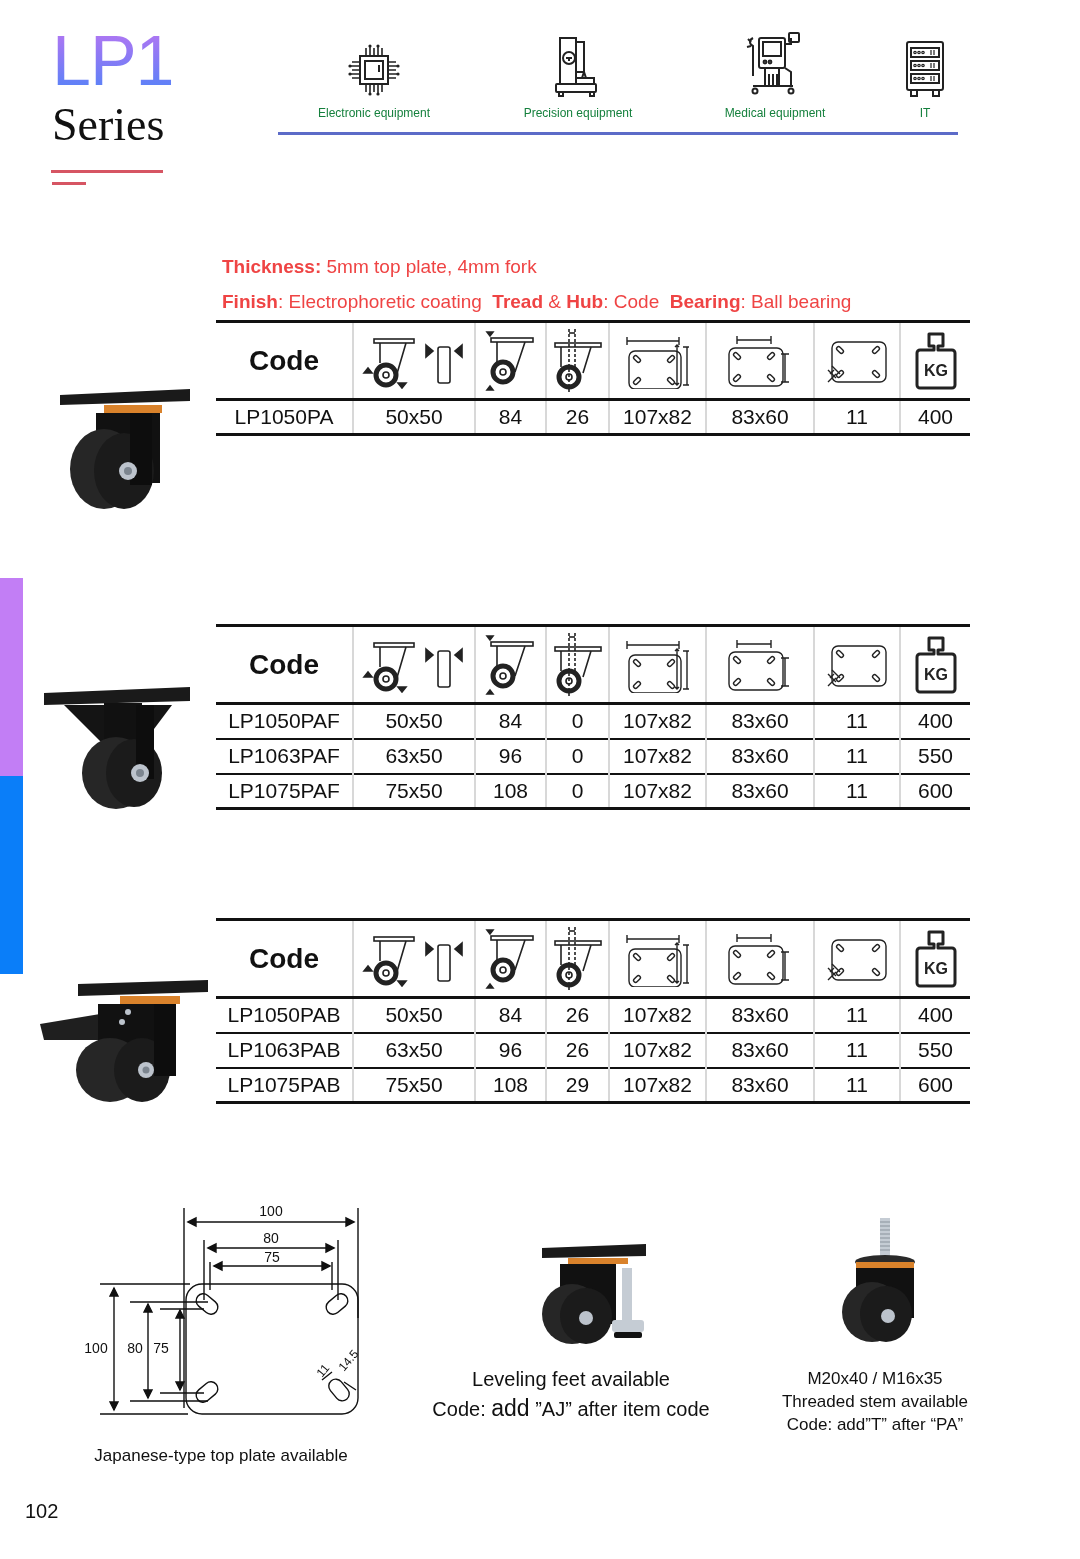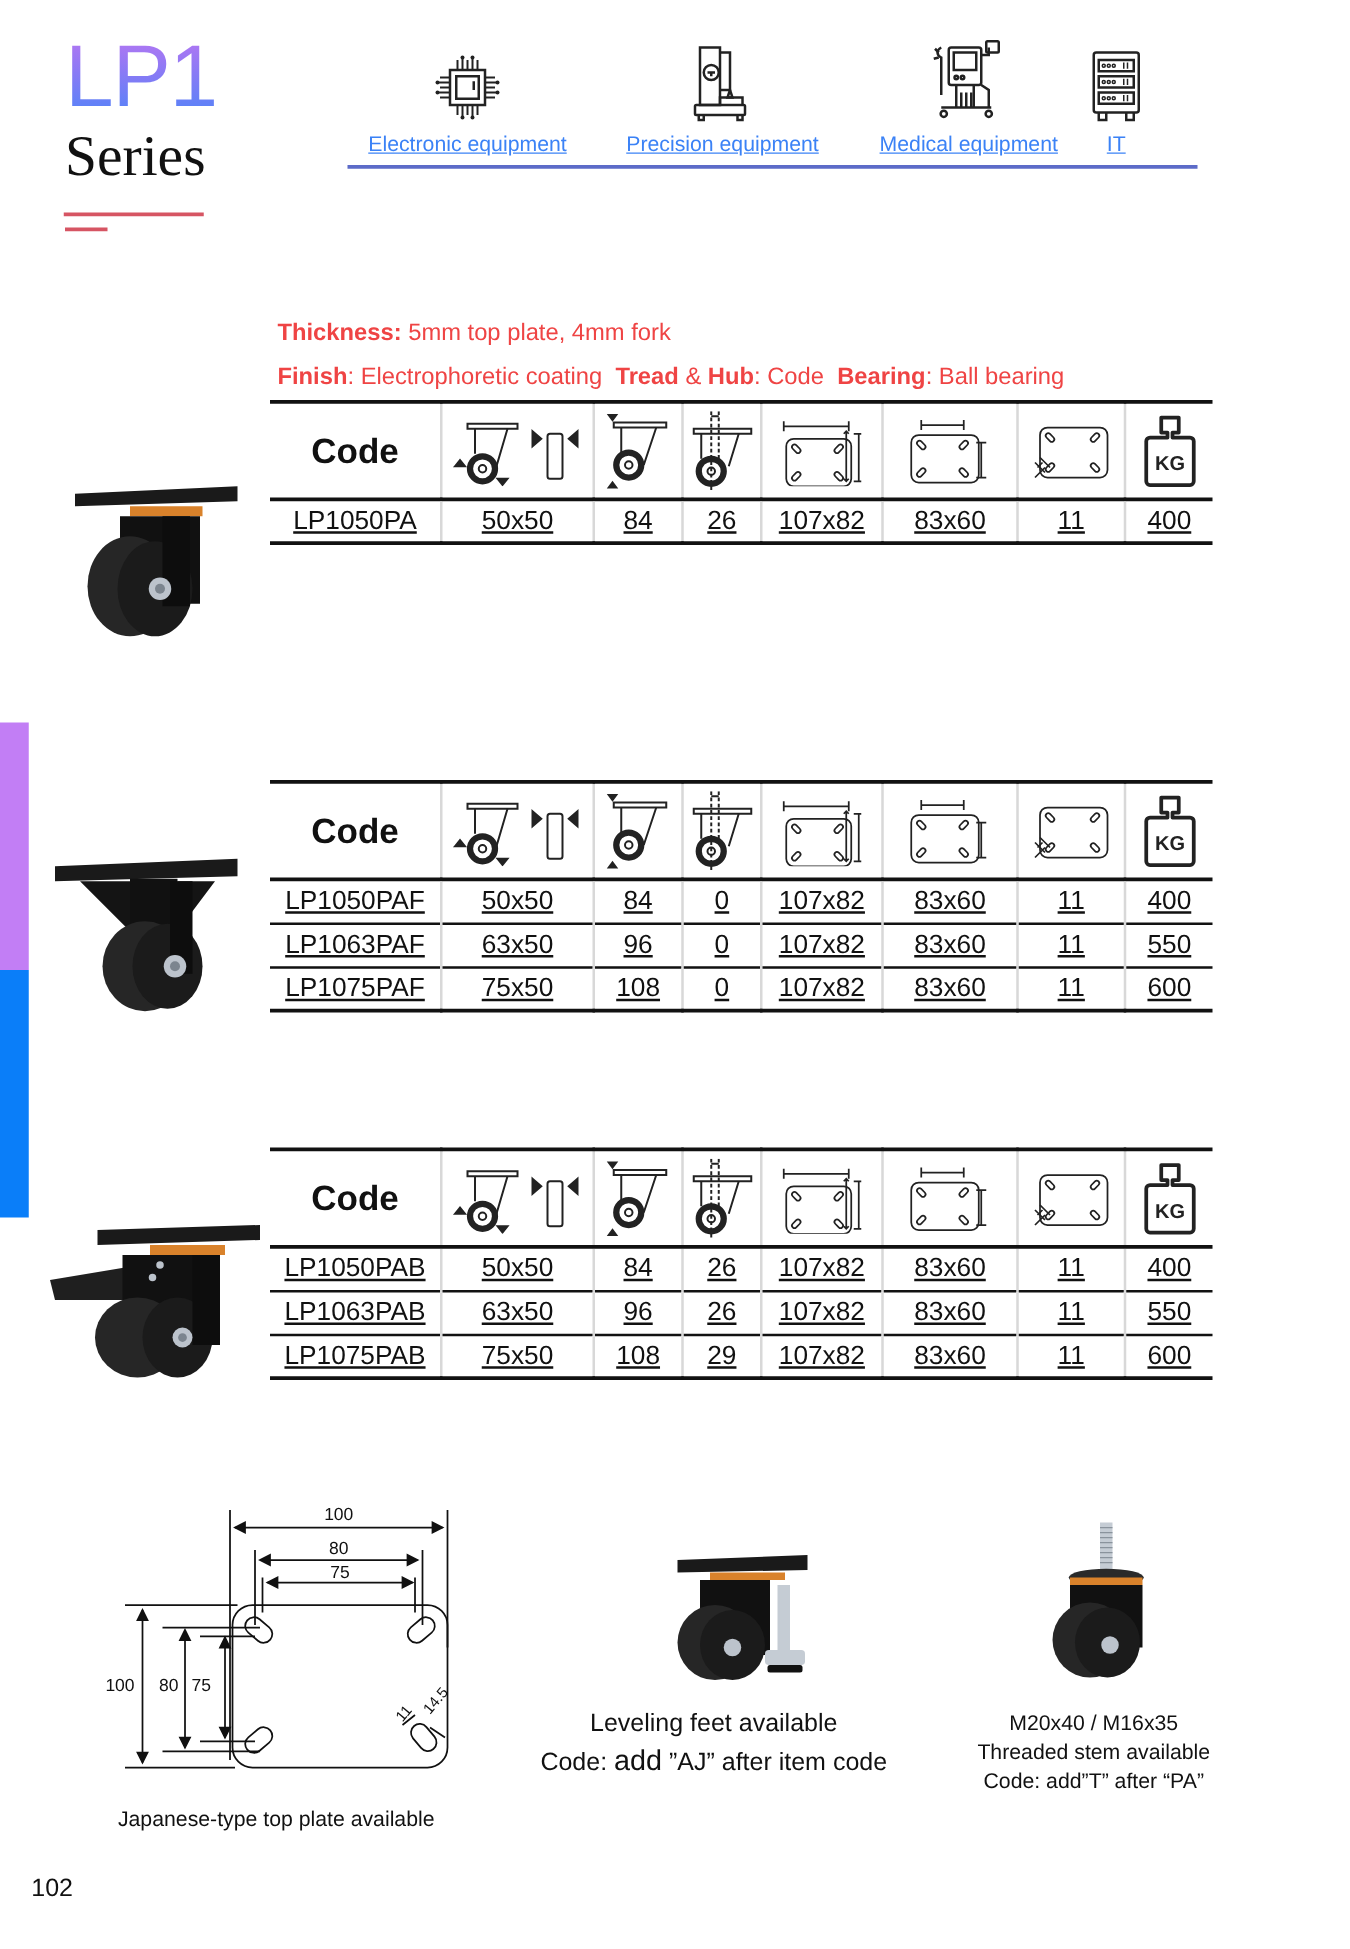--- a/index.html
+++ b/index.html
@@ -16,35 +16,35 @@
     letter-spacing: -1px;
   }
   .title-series { left: 52px; top: 102px; font-size: 46px; line-height: 1; color: #111; font-family: Liberation Serif, serif; }
   .red-line-1 { left: 51px; top: 170px; width: 112px; height: 3px; background: #d65563; }
   .red-line-2 { left: 52px; top: 182px; width: 34px; height: 3px; background: #d65563; }
 
   
   .apps { left: 278px; top: 32px; width: 680px; height: 104px; }
   .app { position: absolute; top: 0; text-align: center; }
   .app .icon { height: 66px; display: flex; align-items: flex-end; justify-content: center; }
-  .app .label { font-size: 17px; color: #3b82f6; margin-top: 8px; white-space: nowrap; text-decoration: underline; }
+  .app .label { font-size: 12px; color: #15803d; margin-top: 8px; white-space: nowrap; }
   .apps-line { left: 278px; top: 132px; width: 680px; height: 3px; background: #5c6bc8; }
 
   
   .spec { left: 222px; font-size: 19px; color: #ef4444; white-space: nowrap; }
   .spec b { font-weight: 700; }
 
   
   .tbl { position: absolute; left: 216px; width: 754px; border-collapse: collapse; }
   .tbl th, .tbl td { text-align: center; border-left: 2px solid #d8d8d8; }
   .tbl th:first-child, .tbl td:first-child { border-left: none; }
   .tbl thead tr { border-top: 3px solid #111; border-bottom: 3px solid #111; }
   .tbl th { height: 78px; font-weight: 700; font-size: 28px; vertical-align: middle; }
   .tbl td { height: 35px; font-size: 21px; color: #111; }
-  .tbl tbody tr { border-bottom: 2px solid #111; text-decoration: underline; }
+  .tbl tbody tr { border-bottom: 2px solid #111; }
   .tbl tbody tr:last-child { border-bottom: 3px solid #111; }
   .tbl svg { display: block; margin: 0 auto; }
 
   
   .bar-purple { left: 0; top: 578px; width: 23px; height: 198px; background: #c27ef5; }
   .bar-blue { left: 0; top: 776px; width: 23px; height: 198px; background: #0a7ef9; }
 
   
   .note { text-align: center; color: #111; white-space: nowrap; }
   .page-num { left: 25px; top: 1500px; font-size: 20px; color: #111; }
@@ -113,21 +113,21 @@
         <path d="M22 36v18M36 36v18"></path>
         <path d="M26 42v12M30 42v12M34 42v12"></path>
         <path d="M42 36l6 4v14"></path>
         <path d="M10 54h40"></path>
         <circle cx="12" cy="59" r="2.5"></circle>
           <circle cx="48" cy="59" r="2.5"></circle>
       </svg>
     </div>
     <div class="label">Medical equipment</div>
   </div>
-  <div class="app" style="left:584px; width:62px;">
+  <div class="app" style="left:616px; width:62px;">
     <div class="icon">
       <svg width="40" height="58" viewBox="0 0 40 58" fill="none" stroke="#222" stroke-width="2">
         <rect x="2" y="2" width="36" height="48" rx="2"></rect>
         <rect x="6" y="8" width="28" height="9"></rect>
         <rect x="6" y="21" width="28" height="9"></rect>
         <rect x="6" y="34" width="28" height="9"></rect>
         <g stroke-width="1.2">
           <circle cx="10" cy="12.5" r="1.2"></circle>
             <circle cx="14" cy="12.5" r="1.2"></circle>
             <circle cx="18" cy="12.5" r="1.2"></circle>

